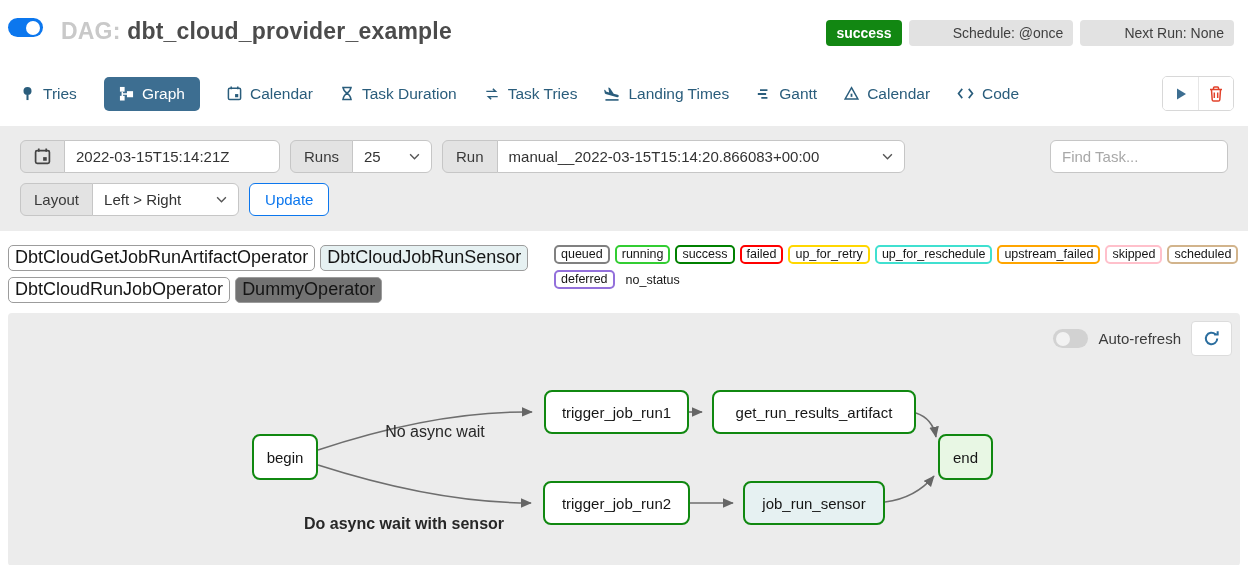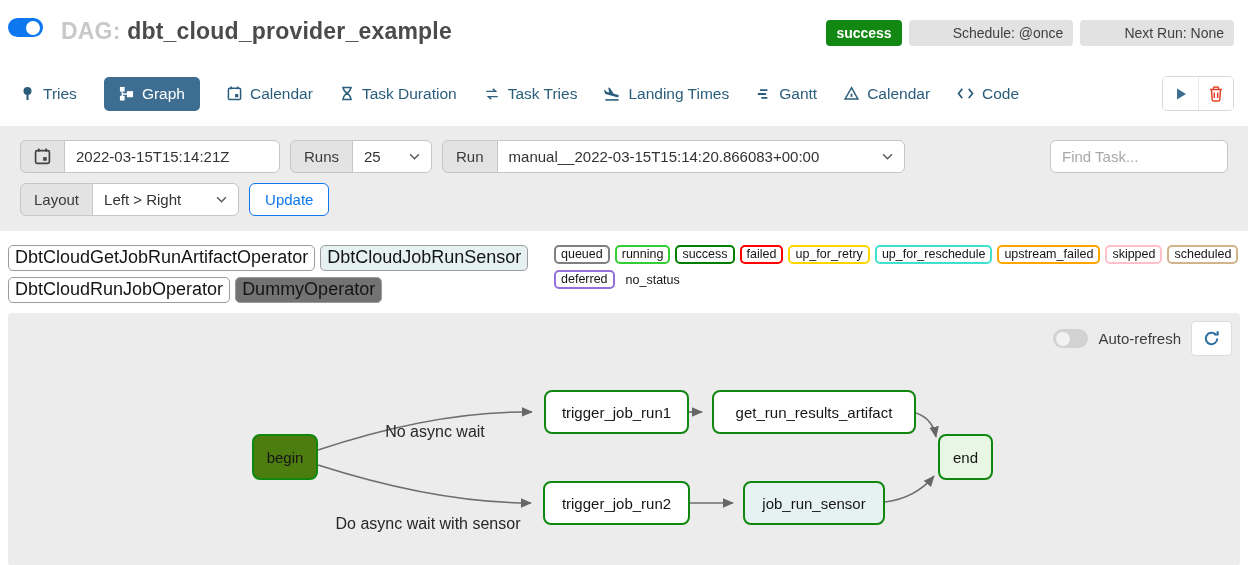--- a/index.html
+++ b/index.html
@@ -290,21 +290,21 @@
     </defs>
     <g fill="none" stroke="#6e6e6e" stroke-width="1.6">
       <path d="M310 137 C385 112, 458 98, 524 99" marker-end="url(#arrow)"></path>
       <path d="M310 152 C385 176, 458 190, 523 190" marker-end="url(#arrow)"></path>
       <path d="M681 99 L694 99" marker-end="url(#arrow)"></path>
       <path d="M908 100 C920 104, 926 113, 928 124" marker-end="url(#arrow)"></path>
       <path d="M682 190 L725 190" marker-end="url(#arrow)"></path>
       <path d="M877 189 C901 186, 916 175, 926 163" marker-end="url(#arrow)"></path>
     </g>
   </svg>
-<div class="gnode" style="left: 244px; top: 121px; width: 66px; height: 46px; background: #4d7c0f; border-color: rgb(16, 136, 16);">begin</div>
+<div class="gnode" style="left: 244px; top: 121px; width: 66px; height: 46px; background: #ffffff; border-color: rgb(16, 136, 16);">begin</div>
     <div class="gnode" style="left: 536px; top: 77px; width: 145px; height: 44px; background: rgb(255, 255, 255); border-color: rgb(16, 136, 16);">trigger_job_run1</div>
     <div class="gnode" style="left: 704px; top: 77px; width: 204px; height: 44px; background: rgb(255, 255, 255); border-color: rgb(16, 136, 16);">get_run_results_artifact</div>
     <div class="gnode" style="left: 535px; top: 168px; width: 147px; height: 44px; background: rgb(255, 255, 255); border-color: rgb(16, 136, 16);">trigger_job_run2</div>
     <div class="gnode" style="left: 735px; top: 168px; width: 142px; height: 44px; background: rgb(230, 241, 242); border-color: rgb(16, 136, 16);">job_run_sensor</div>
     <div class="gnode" style="left: 930px; top: 121px; width: 55px; height: 46px; background: rgb(232, 247, 228); border-color: rgb(16, 136, 16);">end</div>
     <div class="edge-label" style="left: 427px; top: 119px;">No async wait</div>
-    <div class="edge-label" style="left: 420px; top: 211px;">Do async wait with sensor</div>
+    <div class="edge-label" style="left: 396px; top: 211px; font-weight: bold;">Do async wait with sensor</div>
   </section>
 
 </body></html>

